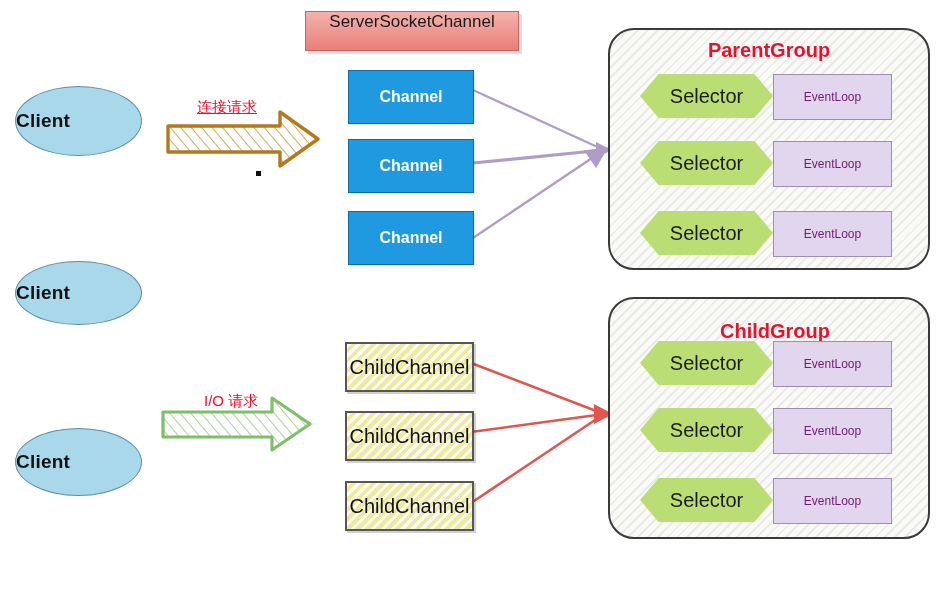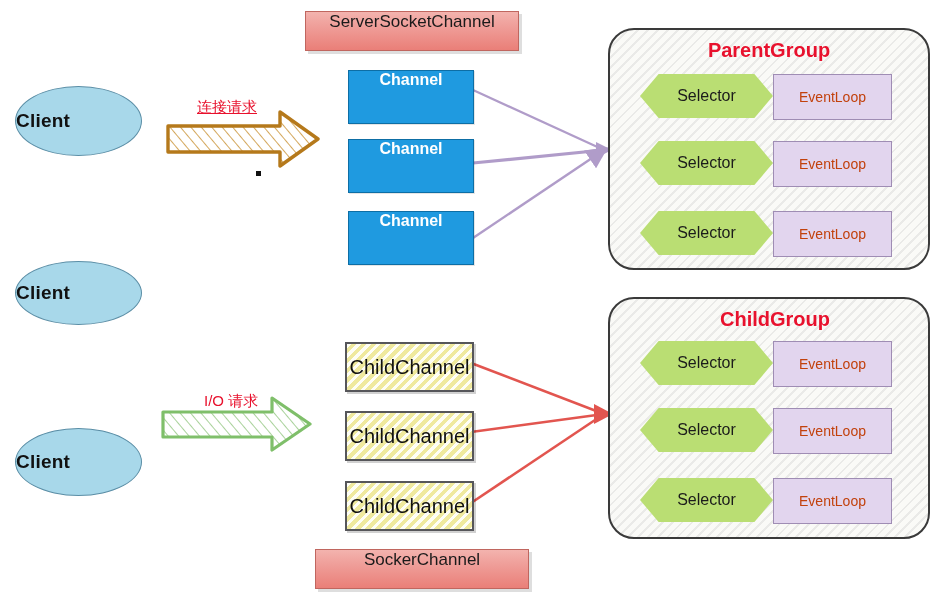--- a/index.html
+++ b/index.html
@@ -12,21 +12,21 @@
   .client{
     position:absolute;border-radius:50%;
     background:#a8d8ea;border:1px solid #5b8ea6;
     display:flex;align-items:center;justify-content:flex-start;
     font-size:19px;font-weight:bold;color:#111;letter-spacing:.2px;
   }
 
   
   .channel{
     position:absolute;background:#1f9ae0;border:1px solid #0d6ea5;
-    display:flex;justify-content:center;
+    display:flex;align-items:center;justify-content:center;
     font-size:16px;font-weight:bold;color:#ffffff;
     box-shadow:1px 1px 0 rgba(0,0,0,.10);
   }
 
   
   .childchannel{
     position:absolute;
     background-color:#fbf7c0;
     background-image:repeating-linear-gradient(135deg,
         rgba(255,255,255,.85) 0px, rgba(255,255,255,.85) 3px,
@@ -60,27 +60,27 @@
     position:absolute;left:0;right:0;text-align:center;
     font-size:20px;font-weight:bold;color:#e8112d;
   }
 
   
   .selector{
     position:absolute;
     background:#bade73;
     clip-path:polygon(0% 50%, 14% 0%, 86% 0%, 100% 50%, 86% 100%, 14% 100%);
     display:flex;align-items:center;justify-content:center;
-    font-size:16px;color:#1b1b1b;
+    font-size:20px;color:#1b1b1b;
   }
   
   .eventloop{
     position:absolute;background:#e2d5ee;border:1px solid #9f8db4;
     display:flex;align-items:center;justify-content:center;
-    font-size:14px;color:#c2410c;
+    font-size:12px;color:#701a75;
   }
 
   
   .flow-label{
     position:absolute;font-size:15px;color:#e8112d;white-space:nowrap;
   }
   .dot{position:absolute;width:5px;height:5px;background:#111;}
 </style>
 </head>
 <body>
@@ -147,23 +147,20 @@
     <span>Client</span>
   </div>
 
   <div class="flow-label" style="left:197px;top:98px;text-decoration:underline;">连接请求</div>
   <div class="flow-label" style="left:204px;top:392px;">I/O 请求</div>
   <div class="dot" style="left:256px;top:171px;"></div>
 
   <div class="plate" style="left:305px;top:11px;width:212px;height:38px;">
     <span>ServerSocketChannel</span>
   </div>
-  <div class="plate" style="left:315px;top:549px;width:212px;height:38px;">
-    <span>SockerChannel</span>
-  </div>
 
   <div class="channel" style="left:348px;top:70px;width:124px;height:52px;">
     <span>Channel</span>
   </div>
   <div class="channel" style="left:348px;top:139px;width:124px;height:52px;">
     <span>Channel</span>
   </div>
   <div class="channel" style="left:348px;top:211px;width:124px;height:52px;">
     <span>Channel</span>
   </div>
@@ -194,21 +191,21 @@
     <span>EventLoop</span>
   </div>
   <div class="selector" style="left:640px;top:211px;width:133px;height:44px;">
     <span>Selector</span>
   </div>
   <div class="eventloop" style="left:773px;top:211px;width:117px;height:44px;">
     <span>EventLoop</span>
   </div>
 
   <div class="group" style="left:608px;top:297px;width:318px;height:238px;">
-    <div class="group-title" style="top:9px;padding-left:12px;">ChildGroup</div>
+    <div class="group-title" style="top:21px;padding-left:12px;">ChildGroup</div>
   </div>
   <div class="selector" style="left:640px;top:341px;width:133px;height:44px;">
     <span>Selector</span>
   </div>
   <div class="eventloop" style="left:773px;top:341px;width:117px;height:44px;">
     <span>EventLoop</span>
   </div>
   <div class="selector" style="left:640px;top:408px;width:133px;height:44px;">
     <span>Selector</span>
   </div>

